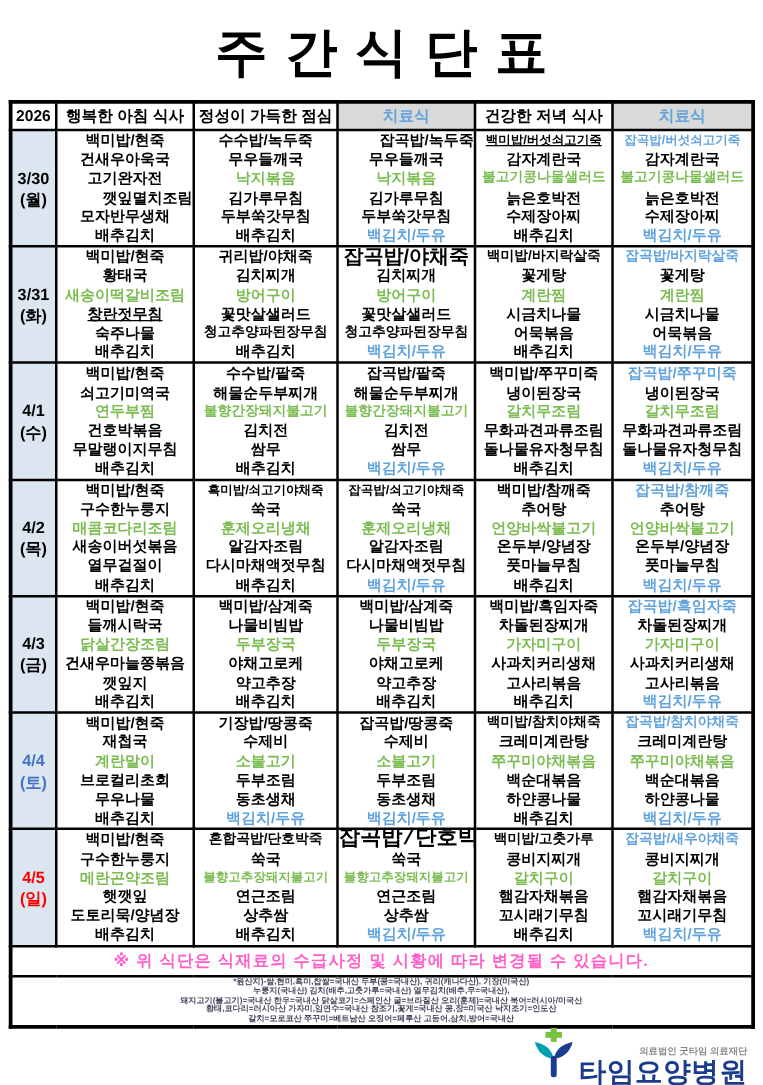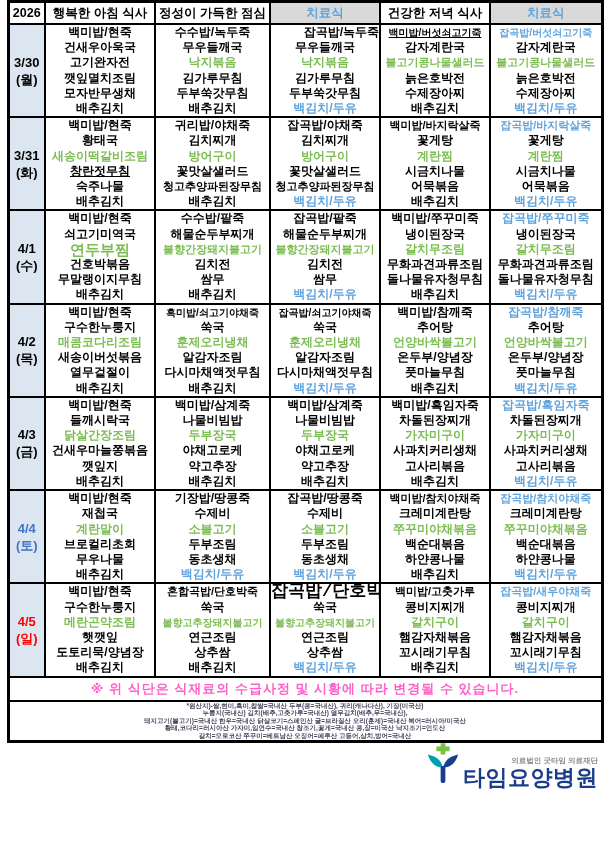--- a/index.html
+++ b/index.html
@@ -37,20 +37,21 @@
   .logo{display:flex;align-items:flex-end;gap:3px;}
   .logo-text{display:flex;flex-direction:column;align-items:flex-end;}
   .logo-org{font-size:7.5px;color:#8a8a8a;font-weight:bold;margin-bottom:1px;}
   .logo-name{font-size:22px;font-weight:900;color:var(--navy);letter-spacing:0.5px;line-height:22px;}
 </style>
 </head>
 <body>
 
 <div class="page">
 
+  <div class="title">주간식단표</div>
 
   <table class="menu">
     <colgroup>
       <col style="width:37px">
         <col style="width:110px">
         <col style="width:115px">
       <col style="width:110px">
         <col style="width:110px">
         <col style="width:112px">
     </colgroup>
@@ -67,21 +68,21 @@
     <tbody id="menu-body">
         <tr>
           <td class="date-cell">
             <div>3/30</div>
             <div>(월)</div>
           </td>
           <td class="menu-cell">
             <div class="item" style="font-size: 12px;">백미밥/현죽</div>
             <div class="item" style="font-size: 12px; font-family: Liberation Serif, serif;">건새우아욱국</div>
             <div class="item" style="font-size: 12px;">고기완자전</div>
-            <div class="item" style="font-size: 12px;">깻잎멸치조림</div>
+            <div class="item" style="font-size: 12px; text-align: right;">깻잎멸치조림</div>
             <div class="item" style="font-size: 12px;">모자반무생채</div>
             <div class="item" style="font-size: 12px;">배추김치</div>
           </td>
           <td class="menu-cell">
             <div class="item" style="font-size: 12px;">수수밥/녹두죽</div>
             <div class="item" style="font-size: 12px;">무우들깨국</div>
             <div class="item green" style="font-size: 12px;">낙지볶음</div>
             <div class="item" style="font-size: 12px;">김가루무침</div>
             <div class="item" style="font-size: 12px;">두부쑥갓무침</div>
             <div class="item" style="font-size: 12px;">배추김치</div>
@@ -126,21 +127,21 @@
           </td>
           <td class="menu-cell">
             <div class="item" style="font-size: 12px;">귀리밥/야채죽</div>
             <div class="item" style="font-size: 12px;">김치찌개</div>
             <div class="item green" style="font-size: 12px;">방어구이</div>
             <div class="item" style="font-size: 12px;">꽃맛살샐러드</div>
             <div class="item" style="font-size: 11px;">청고추양파된장무침</div>
             <div class="item" style="font-size: 12px;">배추김치</div>
           </td>
           <td class="menu-cell">
-            <div class="item" style="font-size: 12px;">잡곡밥/야채죽</div>
+            <div class="item" style="font-size: 16px;">잡곡밥/야채죽</div>
             <div class="item" style="font-size: 12px;">김치찌개</div>
             <div class="item green" style="font-size: 12px;">방어구이</div>
             <div class="item" style="font-size: 12px;">꽃맛살샐러드</div>
             <div class="item" style="font-size: 11px;">청고추양파된장무침</div>
             <div class="item blue" style="font-size: 12px;">백김치/두유</div>
           </td>
           <td class="menu-cell">
             <div class="item" style="font-size: 11px;">백미밥/바지락살죽</div>
             <div class="item" style="font-size: 12px;">꽃게탕</div>
             <div class="item green" style="font-size: 12px;">계란찜</div>
@@ -158,21 +159,21 @@
           </td>
         </tr>
         <tr>
           <td class="date-cell">
             <div>4/1</div>
             <div>(수)</div>
           </td>
           <td class="menu-cell">
             <div class="item" style="font-size: 12px;">백미밥/현죽</div>
             <div class="item" style="font-size: 12px;">쇠고기미역국</div>
-            <div class="item green" style="font-size: 15px;">연두부찜</div>
+            <div class="item green" style="font-size: 12px;">연두부찜</div>
             <div class="item" style="font-size: 12px;">건호박볶음</div>
             <div class="item" style="font-size: 12px;">무말랭이지무침</div>
             <div class="item" style="font-size: 12px;">배추김치</div>
           </td>
           <td class="menu-cell">
             <div class="item" style="font-size: 12px;">수수밥/팥죽</div>
             <div class="item" style="font-size: 12px;">해물순두부찌개</div>
             <div class="item green" style="font-size: 11px;">불향간장돼지불고기</div>
             <div class="item" style="font-size: 12px;">김치전</div>
             <div class="item" style="font-size: 12px;">쌈무</div>

